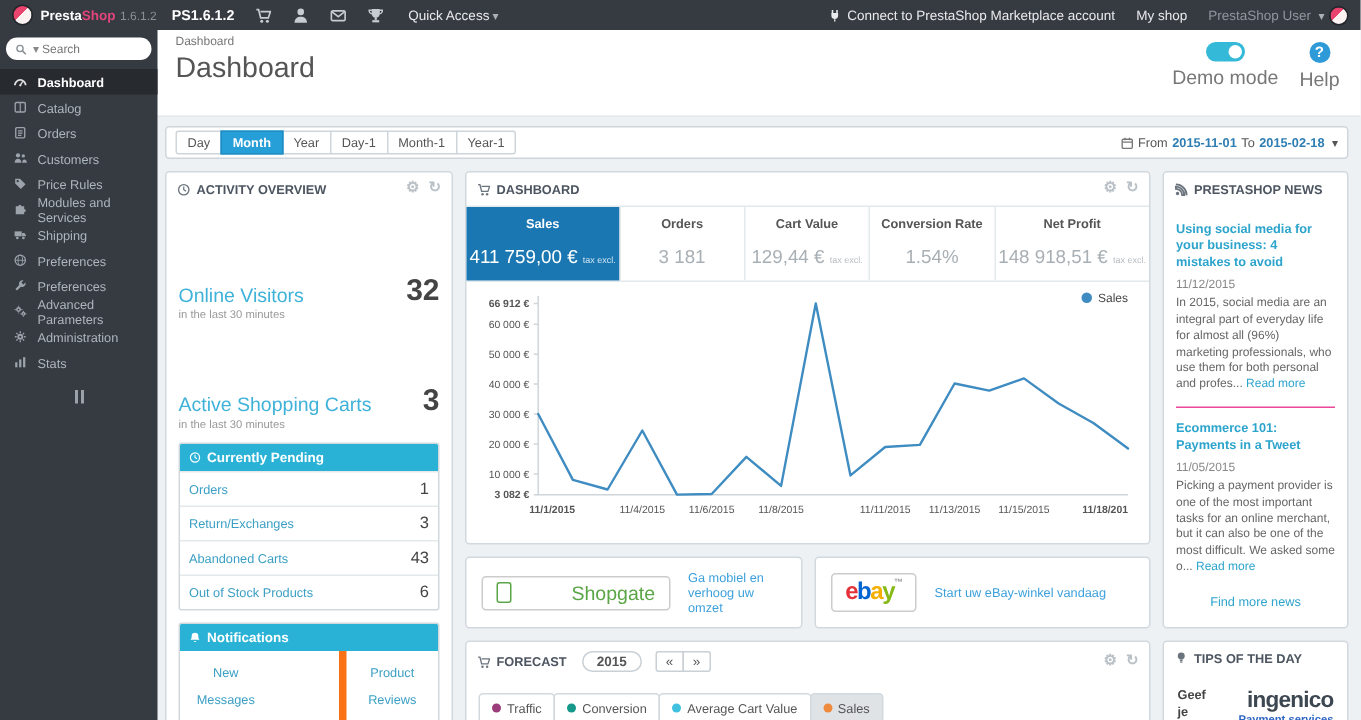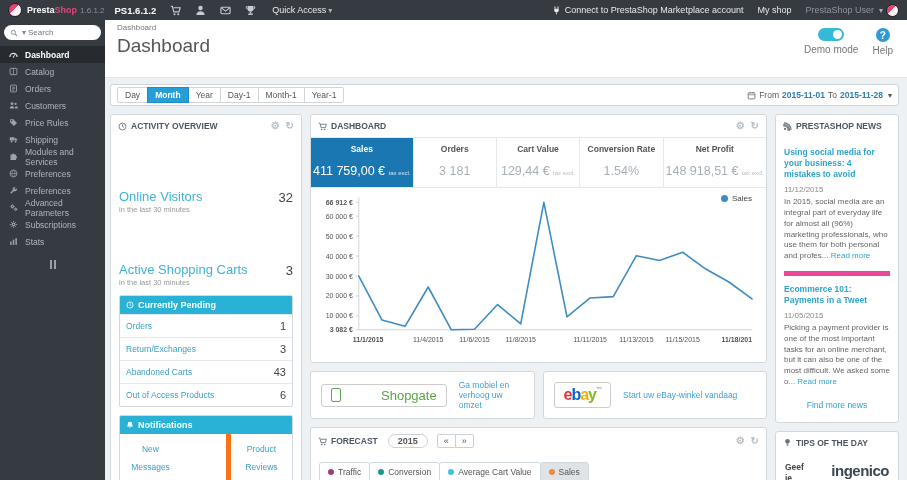--- a/index.html
+++ b/index.html
@@ -42,21 +42,21 @@
   #content { position:absolute; left:105px; top:20px; right:0; bottom:0; }
   #page-head { background:#fff; height:58px; padding:3px 10px 0 12px; position:relative; border-bottom:1px solid #e2e7ea; }
   .breadcrumb { font-size:8px; color:#777; }
   .page-title { font-size:19px; color:#555; font-weight:normal; margin-top:3px; }
   .head-tools { position:absolute; right:14px; top:8px; display:flex; gap:14px; }
   .tool-col { display:flex; flex-direction:column; align-items:center; gap:3px; cursor:pointer; }
   .toggle { width:26px; height:13px; border-radius:7px; background:#35b9d9; position:relative; }
   .toggle i { position:absolute; right:2px; top:2px; width:9px; height:9px; border-radius:50%; background:#fff; }
   .help-circle { width:14px; height:14px; border-radius:50%; background:#2e9ad8; color:#fff; font-size:10px;
                  font-weight:bold; display:flex; align-items:center; justify-content:center; }
-  .tool-label { font-size:10px; color:#777; }
+  .tool-label { font-size:13px; color:#777; }
 
   
   #filterbar { margin:6px 8px 0 5px; background:#fff; border:1px solid #cfd6db; border-radius:3px;
                height:22px; display:flex; align-items:center; padding:0 6px; justify-content:space-between; }
   .seg { display:flex; }
   .seg button { font-family:inherit; font-size:8.5px; color:#555; background:#fff; border:1px solid #cfd6db;
                 padding:2px 7px; margin-left:-1px; cursor:pointer; height:16px; }
   .seg button:first-child { border-radius:2px 0 0 2px; margin-left:0; }
   .seg button:last-child { border-radius:0 2px 2px 0; }
   .seg button.active { background:#269ed8; border-color:#1f8cc2; color:#fff; font-weight:bold; position:relative; }
@@ -73,21 +73,21 @@
   .ph-tools { margin-left:auto; color:#b9c0c6; font-size:10px; display:flex; gap:6px; }
   .ph-tools span { cursor:pointer; line-height:1; }
   #col-left { flex:0 0 192px; }
   #col-mid { flex:1 1 auto; min-width:0; }
   #col-right { flex:0 0 124px; }
 
   
   .ao-body { padding:4px 8px 8px 8px; }
   .big-row { display:flex; align-items:flex-end; justify-content:space-between; margin-top:4px; }
   .big-link { color:#3fb2d9; font-size:13px; cursor:pointer;margin-top:44px; }
-  .big-val { font-size:13px; color:#444; line-height:1; }
+  .big-val { font-size:20px; color:#444; line-height:1;font-weight:bold; }
   .big-sub { font-size:7.5px; color:#999; margin-top:1px; }
   .sect { border:1px solid #d2d9de; border-radius:2px; margin-top:8px; overflow:hidden; }
   .sect-head { background:#29b2d5; color:#fff; font-size:9px; font-weight:bold; padding:4px 6px;
                display:flex; align-items:center; gap:4px; }
   .sect-head .ic { width:8px; height:8px; color:#fff; }
   .sect-sub { background:#29b2d5; color:#e8f8fc; font-size:6.5px; font-weight:bold; padding:0 6px 4px 6px; margin-top:-2px; }
   .sect-row { display:flex; justify-content:space-between; align-items:center; padding:5px 6px;
               border-top:1px solid #e4e9ec; font-size:8.5px; }
   .sect-row:first-of-type { border-top:0; }
   .sect-row a { color:#3b9fc4; text-decoration:none; cursor:pointer; }
@@ -140,21 +140,21 @@
   .fc-btn:first-child { margin-left:0; }
   .fc-btn.active { background:#dfe3e6; }
   .fc-btn .dot { width:6px; height:6px; }
 
   
   .news-body { padding:2px 8px 8px 8px; }
   .news-title { color:#2da4cc; font-size:8.5px; font-weight:bold; margin-top:8px; cursor:pointer; line-height:1.3; }
   .news-date { color:#888; font-size:8px; margin:5px 0 3px 0; }
   .news-text { font-size:8px; color:#666; line-height:1.35; }
   .read-more { color:#2da4cc; cursor:pointer; }
-  .news-item + .news-item { border-top:5px solid #ec4899; margin-top:9px; }
+  .news-item + .news-item { border-top:1px solid #ec4899; margin-top:9px; }
   .find-more { text-align:center; color:#2da4cc; font-size:8.5px; margin:12px 0 4px 0; cursor:pointer; }
 
   
   #tips { margin-top:8px; }
   .tips-body { padding:8px 9px; }
   .ingenico { float:right; text-align:right; width:72px; margin-left:4px; }
   .ingenico-main { font-size:15px; font-weight:bold; color:#3d4752; letter-spacing:-0.5px; line-height:1; }
   .ingenico-sub { font-size:7.5px; font-weight:bold; color:#2f66c4; line-height:1.1; }
   .tips-heading { font-size:8.5px; font-weight:bold; color:#444; line-height:1.35; }
 </style>
@@ -352,53 +352,53 @@
       <span>Customers</span>
     </div>
   <div class="side-item">
       <svg class="ic">
         <use href="#i-tag"></use>
       </svg>
       <span>Price Rules</span>
     </div>
   <div class="side-item">
       <svg class="ic">
+        <use href="#i-puzzle"></use>
+      </svg>
+      <span>Modules and Services</span>
+    </div>
+  <div class="side-item">
+      <svg class="ic">
         <use href="#i-truck"></use>
       </svg>
       <span>Shipping</span>
     </div>
   <div class="side-item">
       <svg class="ic">
-        <use href="#i-puzzle"></use>
-      </svg>
-      <span>Modules and Services</span>
-    </div>
-  <div class="side-item">
-      <svg class="ic">
         <use href="#i-globe"></use>
       </svg>
       <span>Preferences</span>
     </div>
   <div class="side-item">
       <svg class="ic">
         <use href="#i-wrench"></use>
       </svg>
       <span>Preferences</span>
     </div>
   <div class="side-item">
       <svg class="ic">
         <use href="#i-gears"></use>
       </svg>
       <span>Advanced Parameters</span>
     </div>
   <div class="side-item">
       <svg class="ic">
         <use href="#i-gear"></use>
       </svg>
-      <span>Subscriptions</span>
+      <span>Administration</span>
     </div>
   <div class="side-item">
       <svg class="ic">
         <use href="#i-bars"></use>
       </svg>
       <span>Stats</span>
     </div>
   <div class="side-collapse">
       <i></i>
       <i></i>
@@ -433,21 +433,21 @@
       <button>Month-1</button>
       <button>Year-1</button>
     </div>
     <div class="daterange">
       <svg class="ic">
           <use href="#i-calendar"></use>
         </svg>
       <span>From</span>
       <b>2015-11-01</b>
       <span>To</span>
-      <b>2015-11-28</b>
+      <b>2015-02-18</b>
       <span class="caret" style="color:#555">▾</span>
     </div>
   </div>
 
   <div id="cols">
 
     <div id="col-left">
       <div class="panel">
         <div class="panel-head">
           <svg class="ic">
@@ -484,21 +484,21 @@
               </div>
             <div class="sect-row">
                 <a>Return/Exchanges</a>
                 <span class="val">3</span>
               </div>
             <div class="sect-row">
                 <a>Abandoned Carts</a>
                 <span class="val">43</span>
               </div>
             <div class="sect-row">
-                <a>Out of Access Products</a>
+                <a>Out of Stock Products</a>
                 <span class="val">6</span>
               </div>
           </div>
 
           <div class="sect">
             <div class="sect-head">
               <svg class="ic">
                   <use href="#i-bell"></use>
                 </svg>
               <span>Notifications</span>

